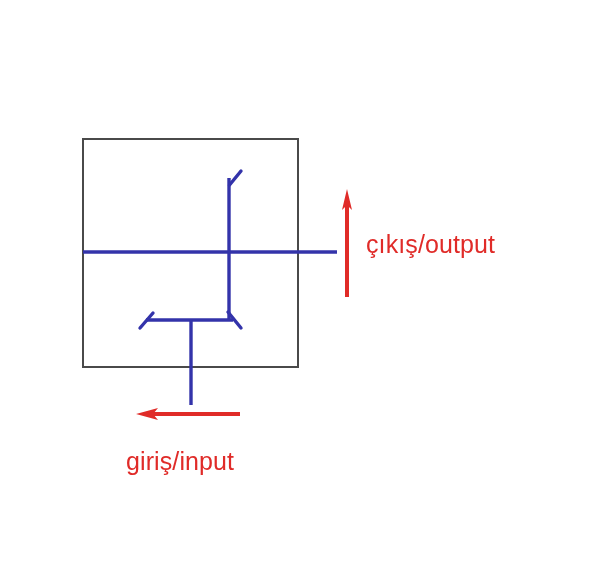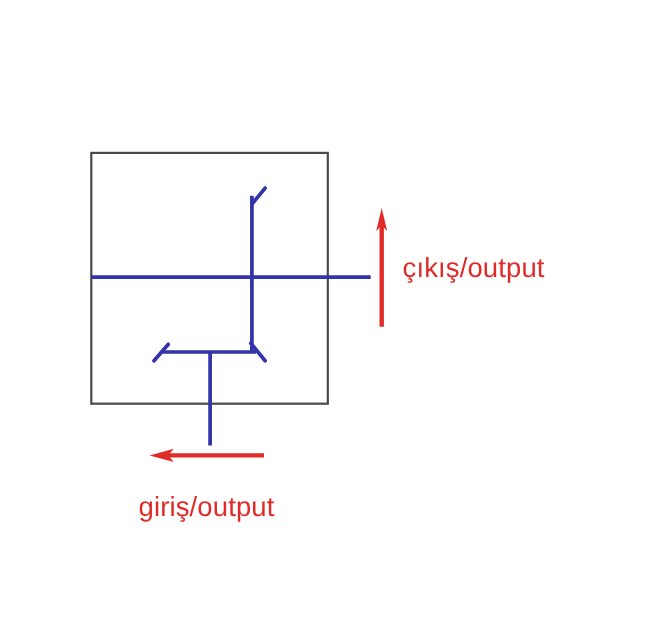--- a/index.html
+++ b/index.html
@@ -76,15 +76,15 @@
       <line x1="347" y1="297" x2="347" y2="198" stroke="#e02b28" stroke-width="4"></line>
       <polygon points="347,189 342,210 347,205 352,210" fill="#e02b28"></polygon>
 
       <line x1="240" y1="414" x2="147" y2="414" stroke="#e02b28" stroke-width="4"></line>
       <polygon points="136,414 158,408 153,414 158,420" fill="#e02b28"></polygon>
     </g>
   </svg>
 
   <div class="label-text" id="label-output">çıkış/output</div>
 
-  <div class="label-text" id="label-input">giriş/output</div>
+  <div class="label-text" id="label-input">giriş/input</div>
 
 </div>
 
 </body></html>

